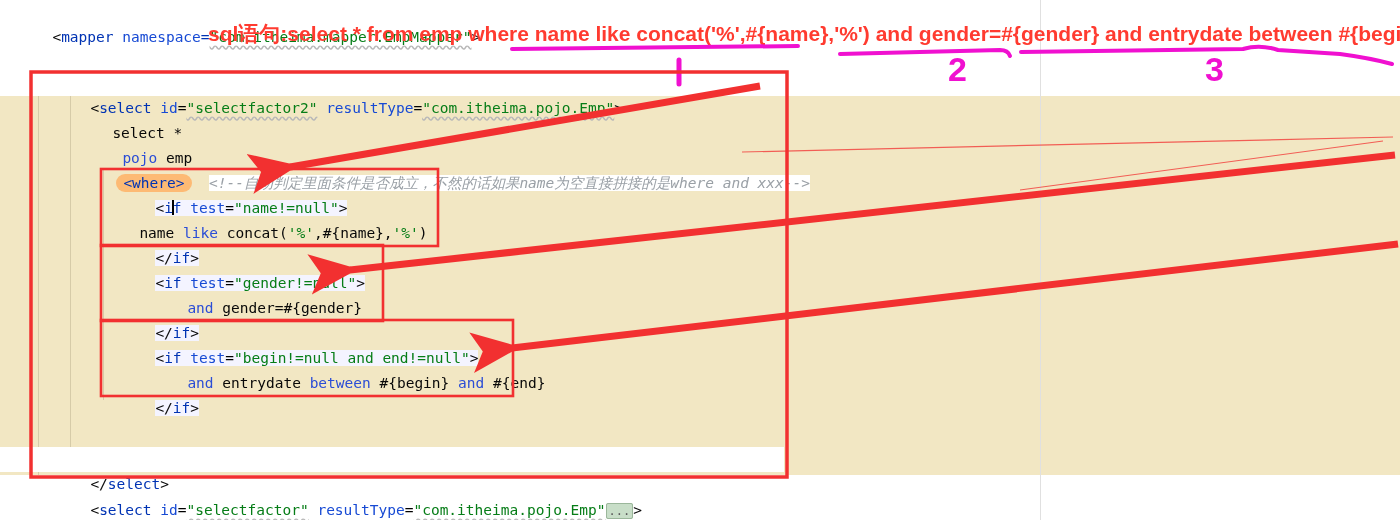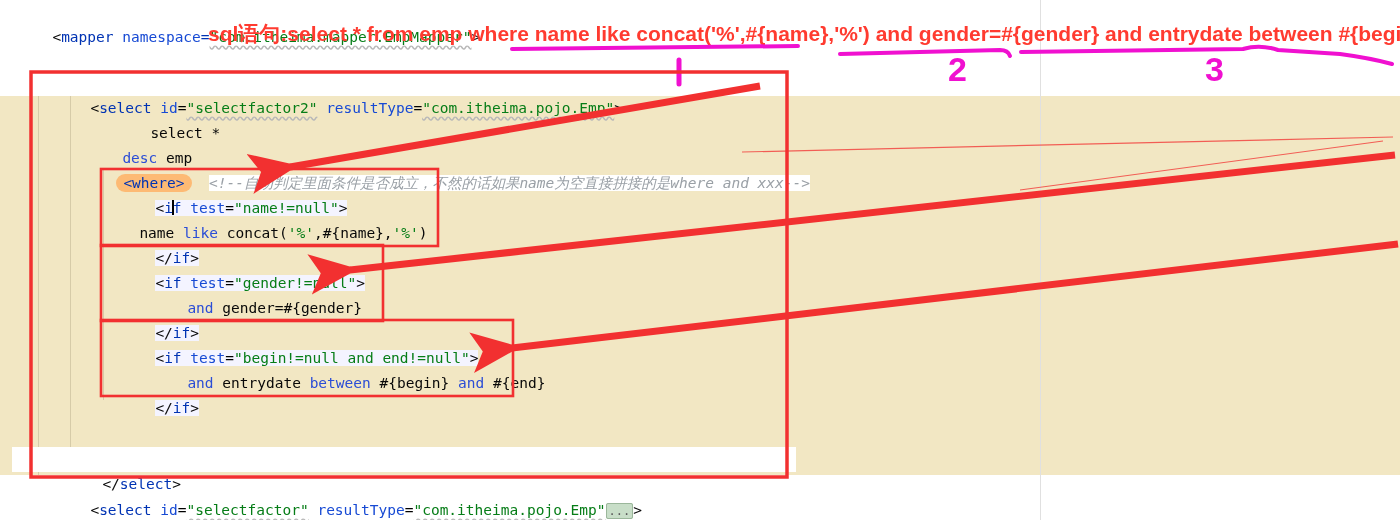--- a/index.html
+++ b/index.html
@@ -97,27 +97,27 @@
     <div class="line" style="position:absolute;left:0;top:50px;padding-left:38px;">
       <span class="comment">&lt;!-- id是方法名 resultType是返回值的单体结果--&gt;</span>
     </div>
 
     
     <div class="line white-line" style="position:absolute;left:0;top:71px;padding-left:38px;width:746px;height:25px;background:#ffffff;">
       <span><span class="plain">&lt;</span><span class="tagname">select</span> <span class="attr">id</span>=<span class="str squiggle">"selectfactor2"</span> <span class="attr">resultType</span>=<span class="str squiggle">"com.itheima.pojo.Emp"</span><span class="plain">&gt;</span></span>
     </div>
 
     
-    <div class="line" style="position:absolute;left:0;top:96px;padding-left:98px;">
+    <div class="line" style="position:absolute;left:0;top:96px;padding-left:60px;">
       <span class="plain">select *</span>
     </div>
 
     
     <div class="line" style="position:absolute;left:0;top:121px;padding-left:70px;">
-      <span><span class="sqlkw">desc</span><span class="plain"> emp</span></span>
+      <span><span class="sqlkw">pojo</span><span class="plain"> emp</span></span>
     </div>
 
     
     <div class="line" style="position:absolute;left:0;top:146px;padding-left:64px;">
       <span class="pill">&lt;where&gt;</span><span class="plain">  </span><span class="comment cmt-bg">&lt;!--自动判定里面条件是否成立，不然的话如果name为空直接拼接的是where and xxx--&gt;</span>
     </div>
 
     
     <div class="line" style="position:absolute;left:0;top:171px;padding-left:103px;">
       <span class="iflight"><span class="plain">&lt;</span><span class="tagname">i</span><span class="caret"></span><span class="tagname">f</span> <span class="attr">test</span>=<span class="str">"name!=null"</span><span class="plain">&gt;</span></span>
@@ -164,21 +164,21 @@
     </div>
 
     
 
     
     <div class="line" style="position:absolute;left:0;top:422px;padding-left:64px;">
       <span class="pill">&lt;/where&gt;</span>
     </div>
 
     
-    <div class="line" style="position:absolute;left:12px;top:447px;padding-left:38px;width:746px;height:25px;background:#ffffff;">
+    <div class="line" style="position:absolute;left:0;top:447px;padding-left:38px;width:746px;height:25px;background:#ffffff;">
       <span><span class="plain">&lt;/</span><span class="tagname">select</span><span class="plain">&gt;</span></span>
     </div>
 
     
     <div class="line" style="position:absolute;left:0;top:473px;padding-left:38px;">
       <span><span class="plain">&lt;</span><span class="tagname">select</span> <span class="attr">id</span>=<span class="str squiggle">"selectfactor"</span> <span class="attr">resultType</span>=<span class="str squiggle">"com.itheima.pojo.Emp"</span><span class="fold">...</span><span class="plain">&gt;</span></span>
     </div>
 
     
     <div class="line" style="position:absolute;left:0;top:498px;">

